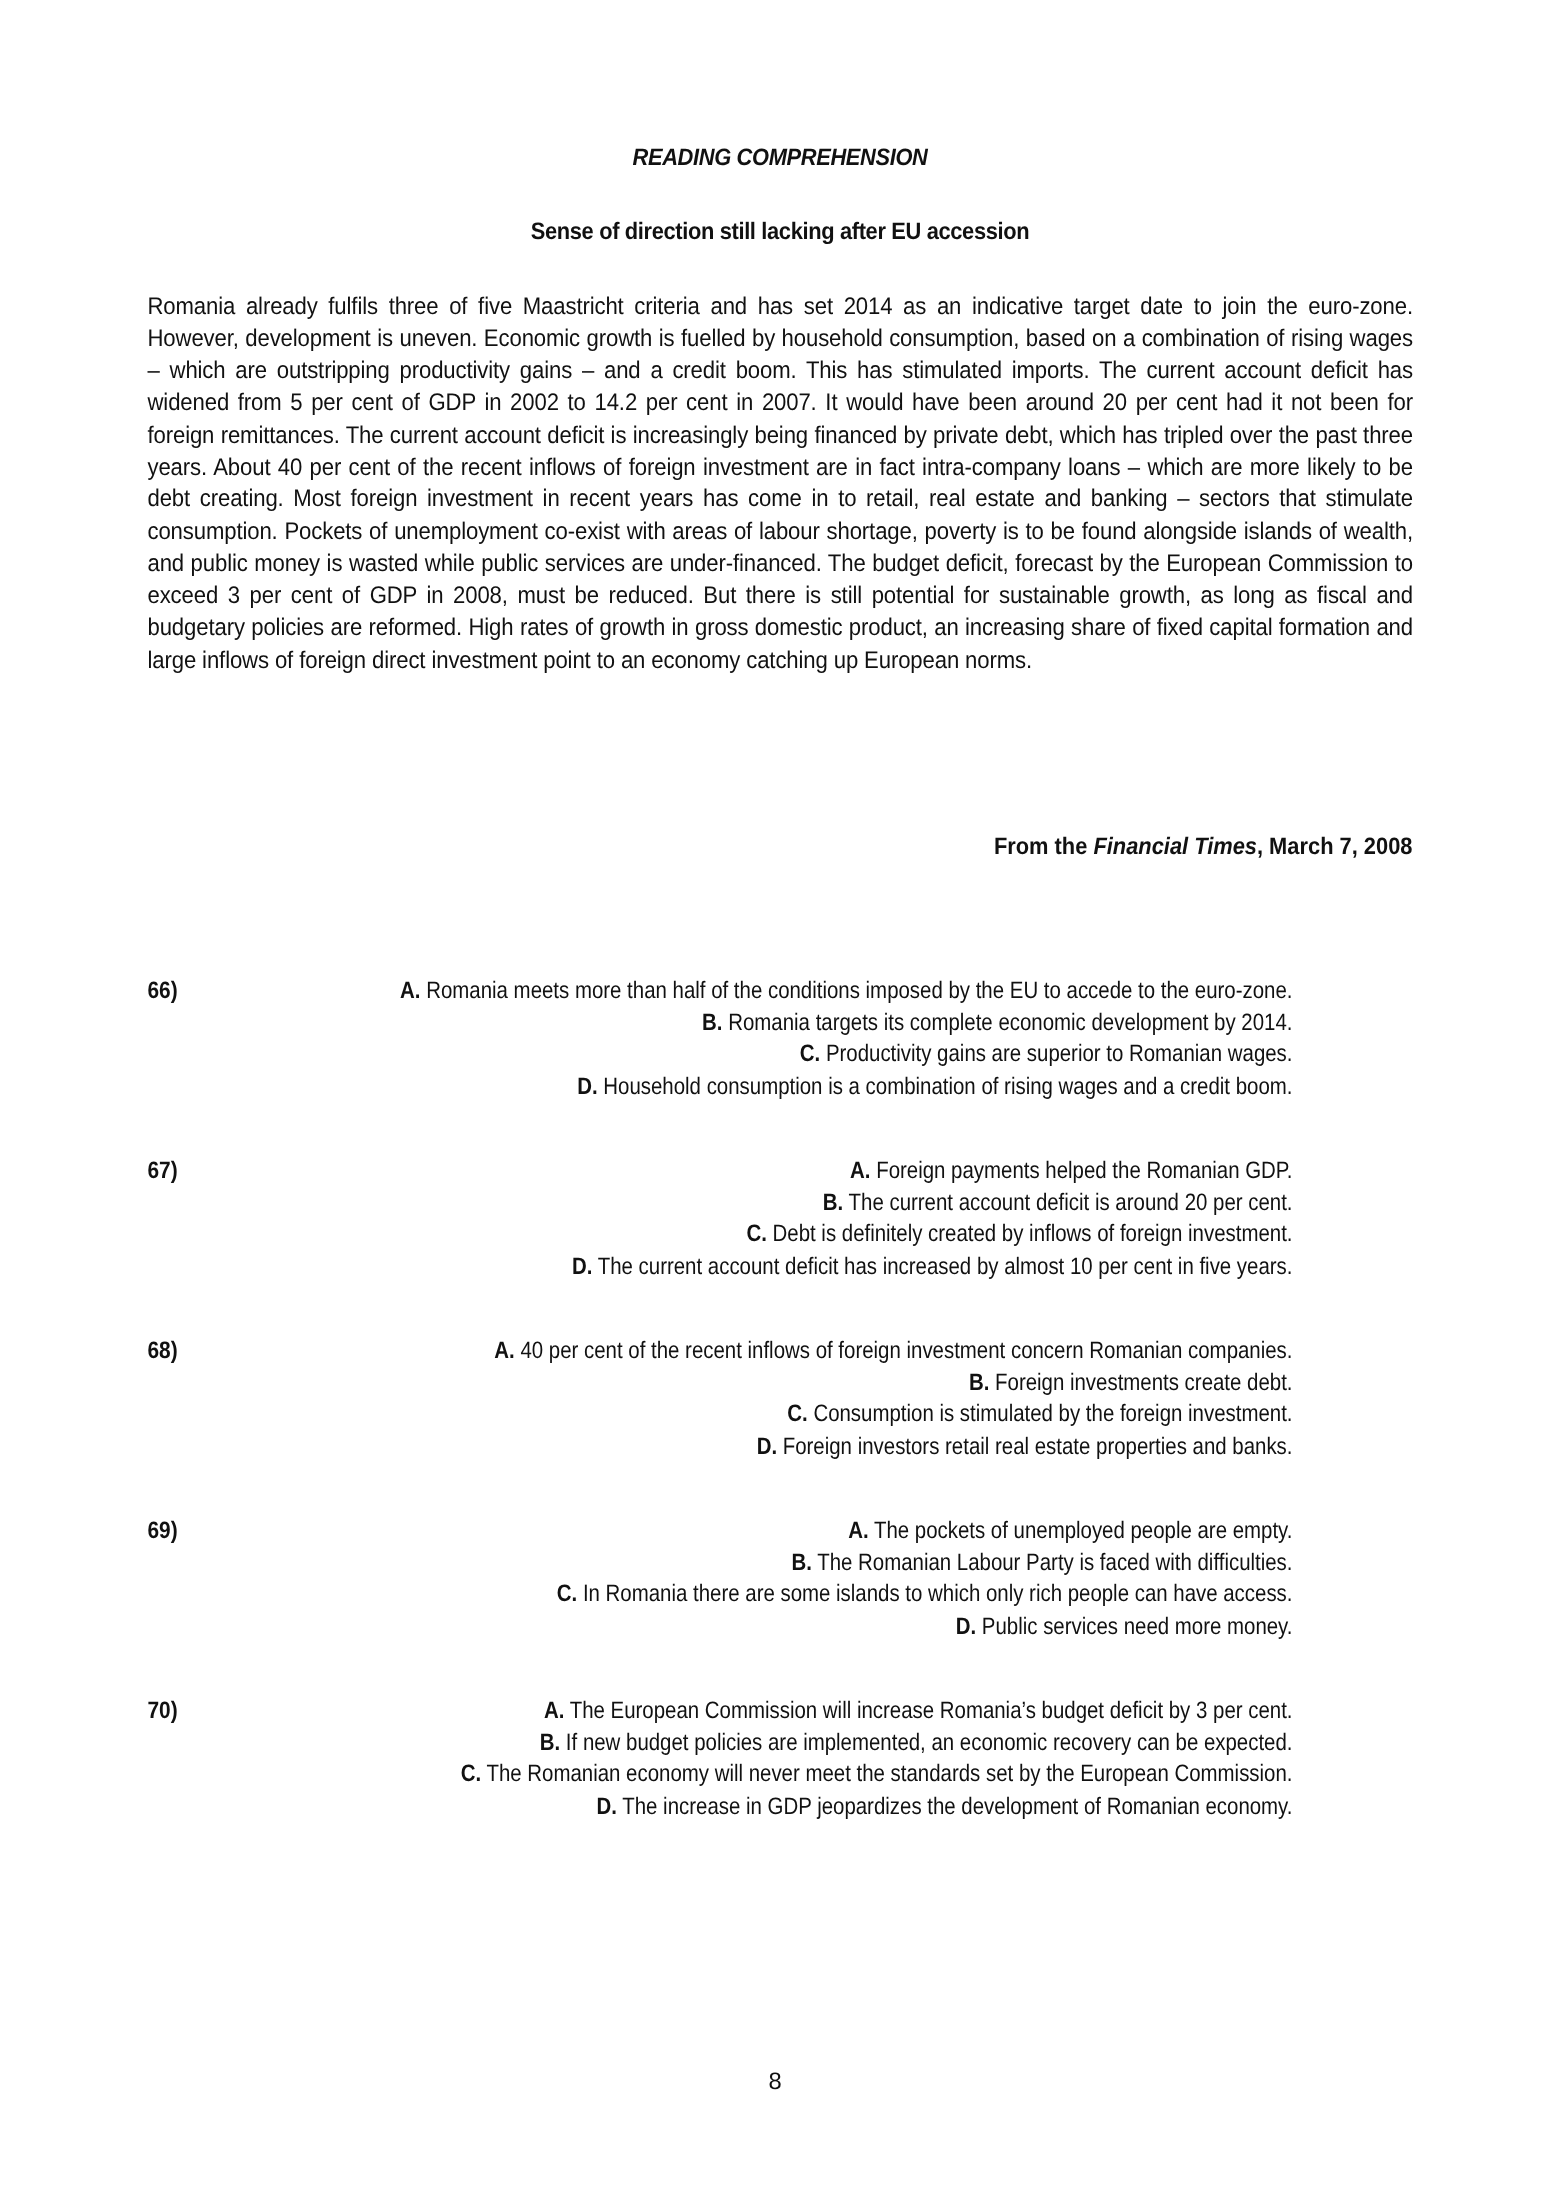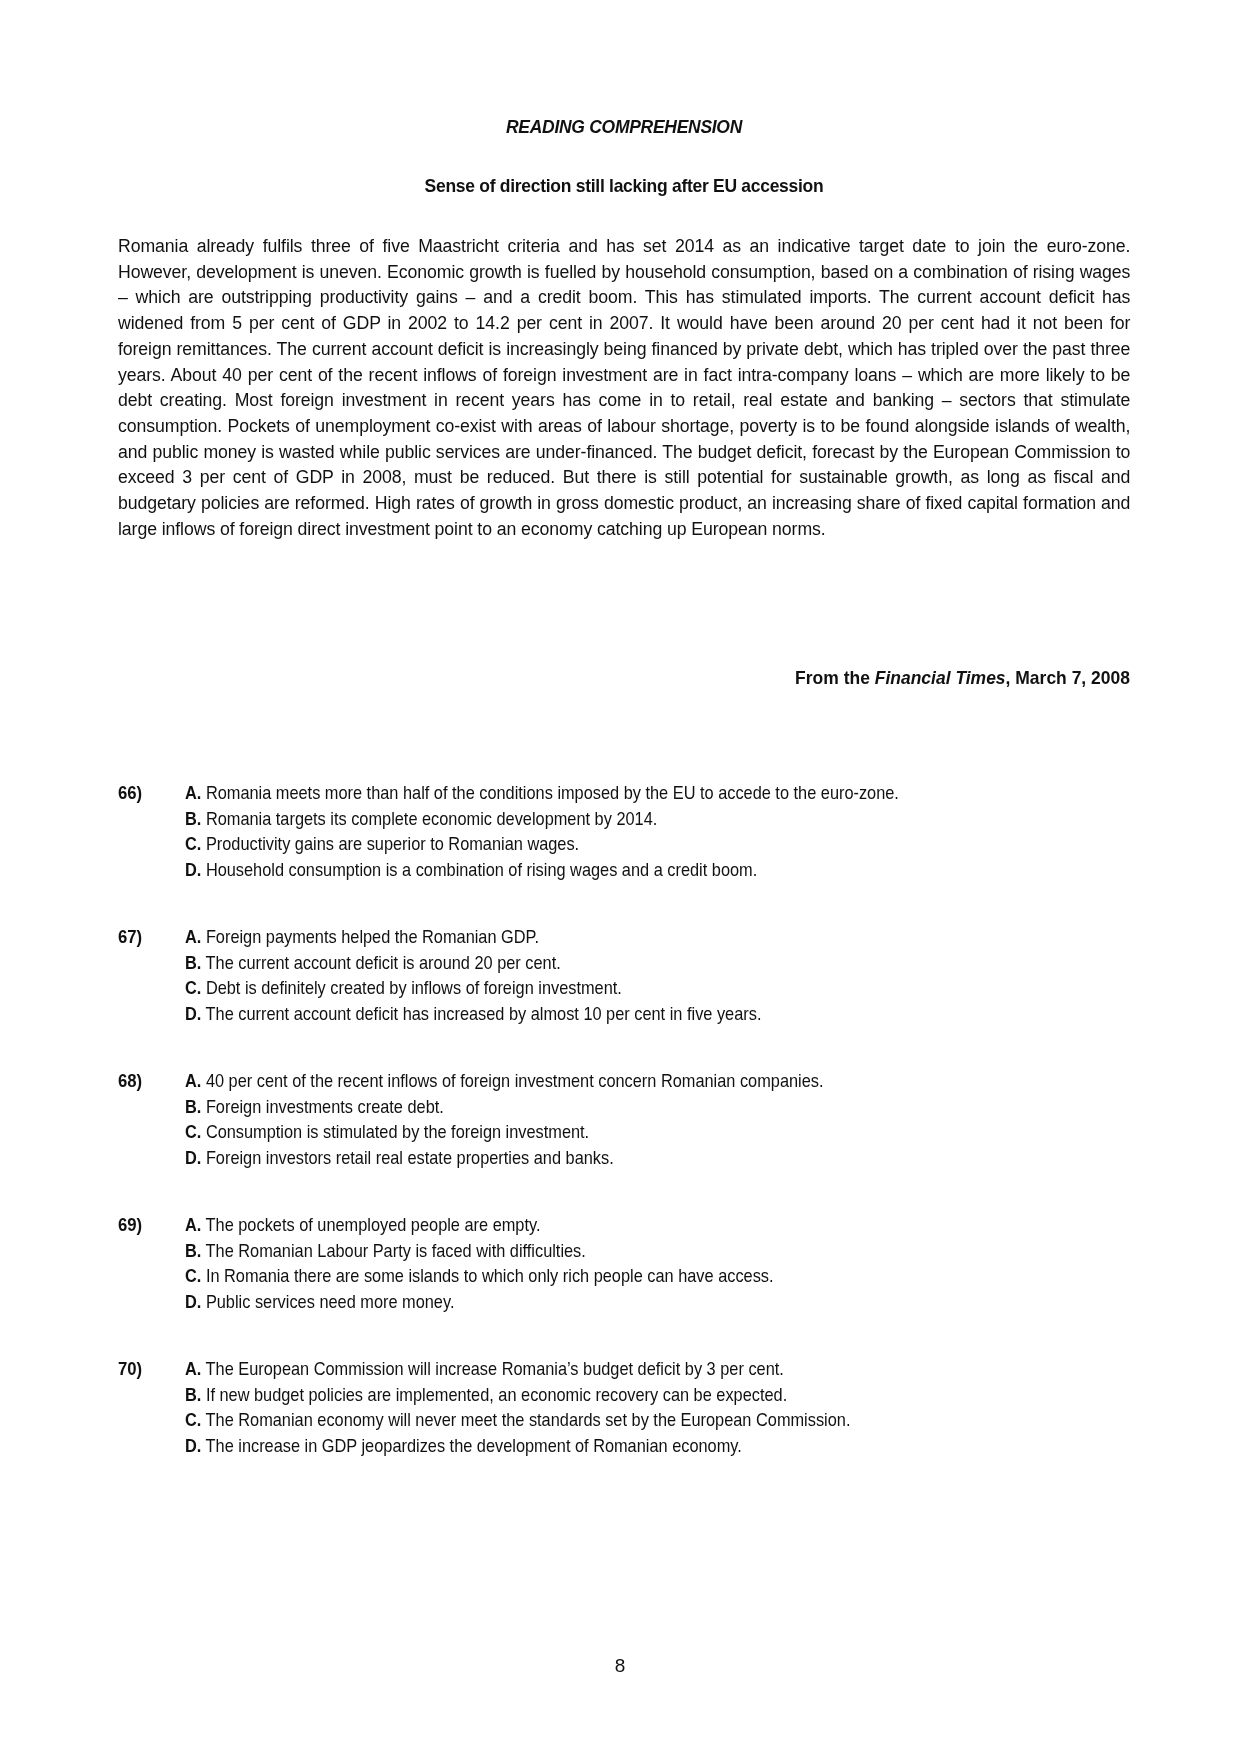--- a/index.html
+++ b/index.html
@@ -74,34 +74,35 @@
     }
     .questions {
       position: absolute;
       top: 780px;
       left: 0;
       width: 1012px;
     }
     .question {
       position: relative;
       height: 144px;
+      text-align: right;
     }
     .q-number {
       position: absolute;
       left: 0;
       top: 0;
       font-weight: bold;
       font-size: 19px;
       line-height: 25.7px;
       transform: scaleX(0.88);
       transform-origin: left top;
     }
     .options {
       position: absolute;
-      left: 67px;
+      left: 56px;
       top: 0;
       width: 1000px;
     }
     .option {
       font-size: 19px;
       line-height: 25.7px;
       white-space: nowrap;
       transform: scaleX(0.86);
       transform-origin: left top;
       height: 25.7px;

